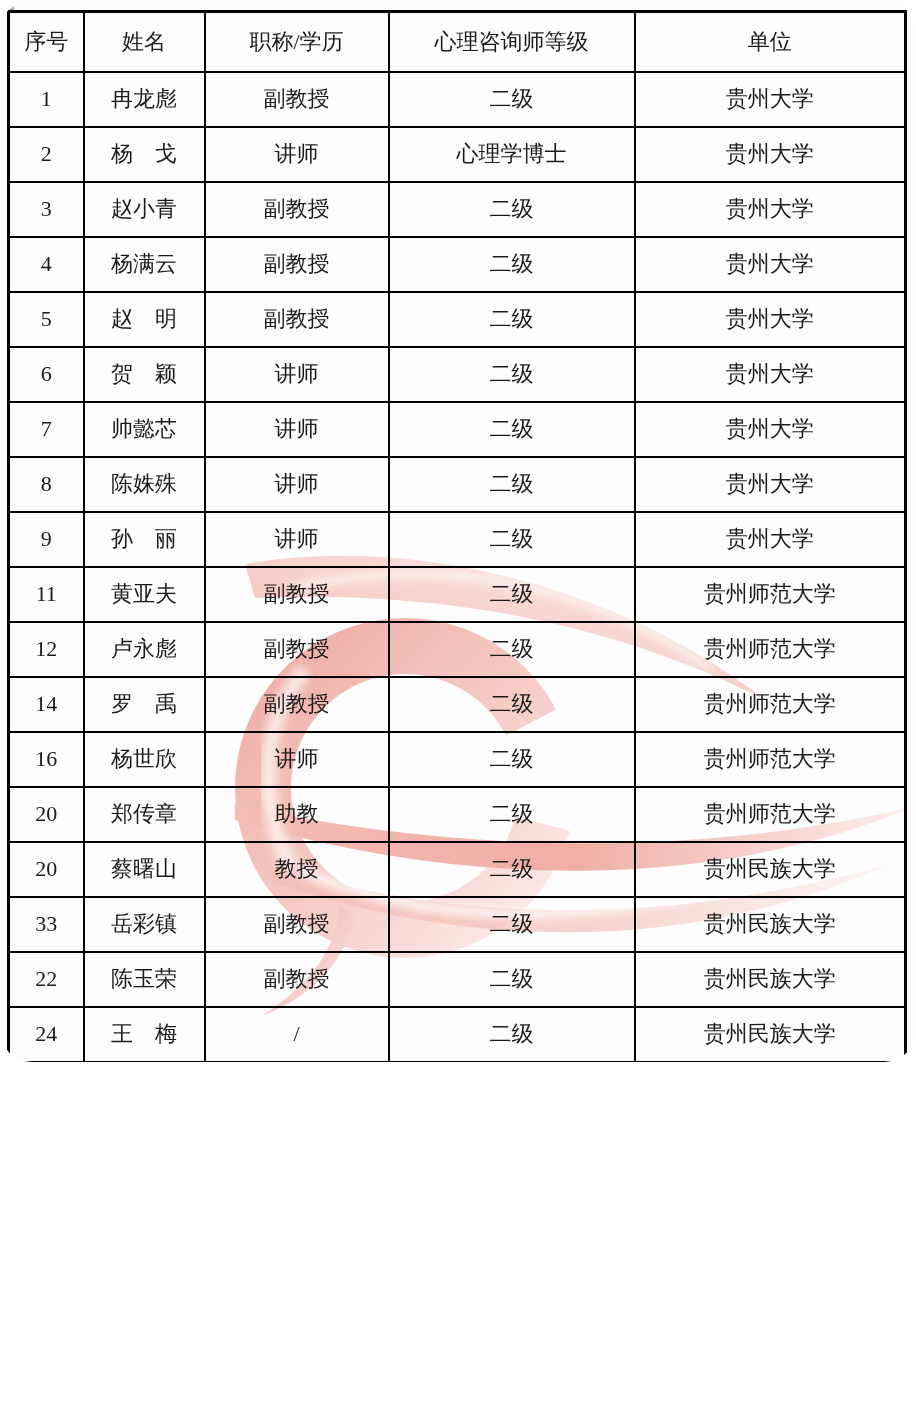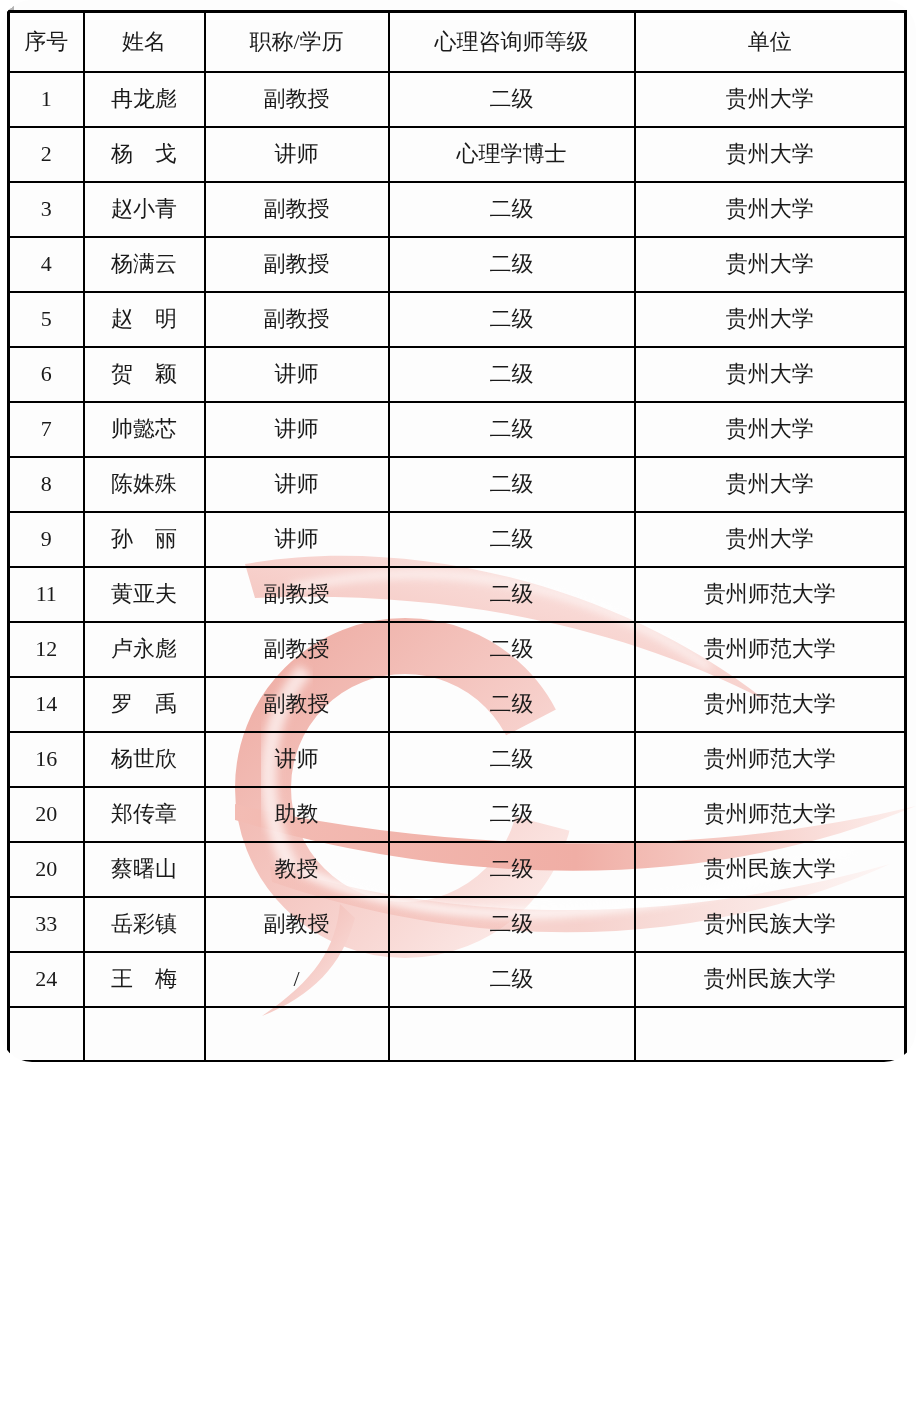--- a/index.html
+++ b/index.html
@@ -236,20 +236,27 @@
           <td class="c4">贵州民族大学</td>
         </tr>
         <tr>
           <td class="c0">33</td>
           <td class="c1">岳彩镇</td>
           <td class="c2">副教授</td>
           <td class="c3">二级</td>
           <td class="c4">贵州民族大学</td>
         </tr>
         <tr>
+          <td class="c0">22</td>
+          <td class="c1">陈玉荣</td>
+          <td class="c2">副教授</td>
+          <td class="c3">二级</td>
+          <td class="c4">贵州民族大学</td>
+        </tr>
+        <tr>
           <td class="c0">24</td>
           <td class="c1">王　梅</td>
           <td class="c2">/</td>
           <td class="c3">二级</td>
           <td class="c4">贵州民族大学</td>
         </tr>
         <tr>
           <td class="c0"></td>
           <td class="c1"></td>
           <td class="c2"></td>

